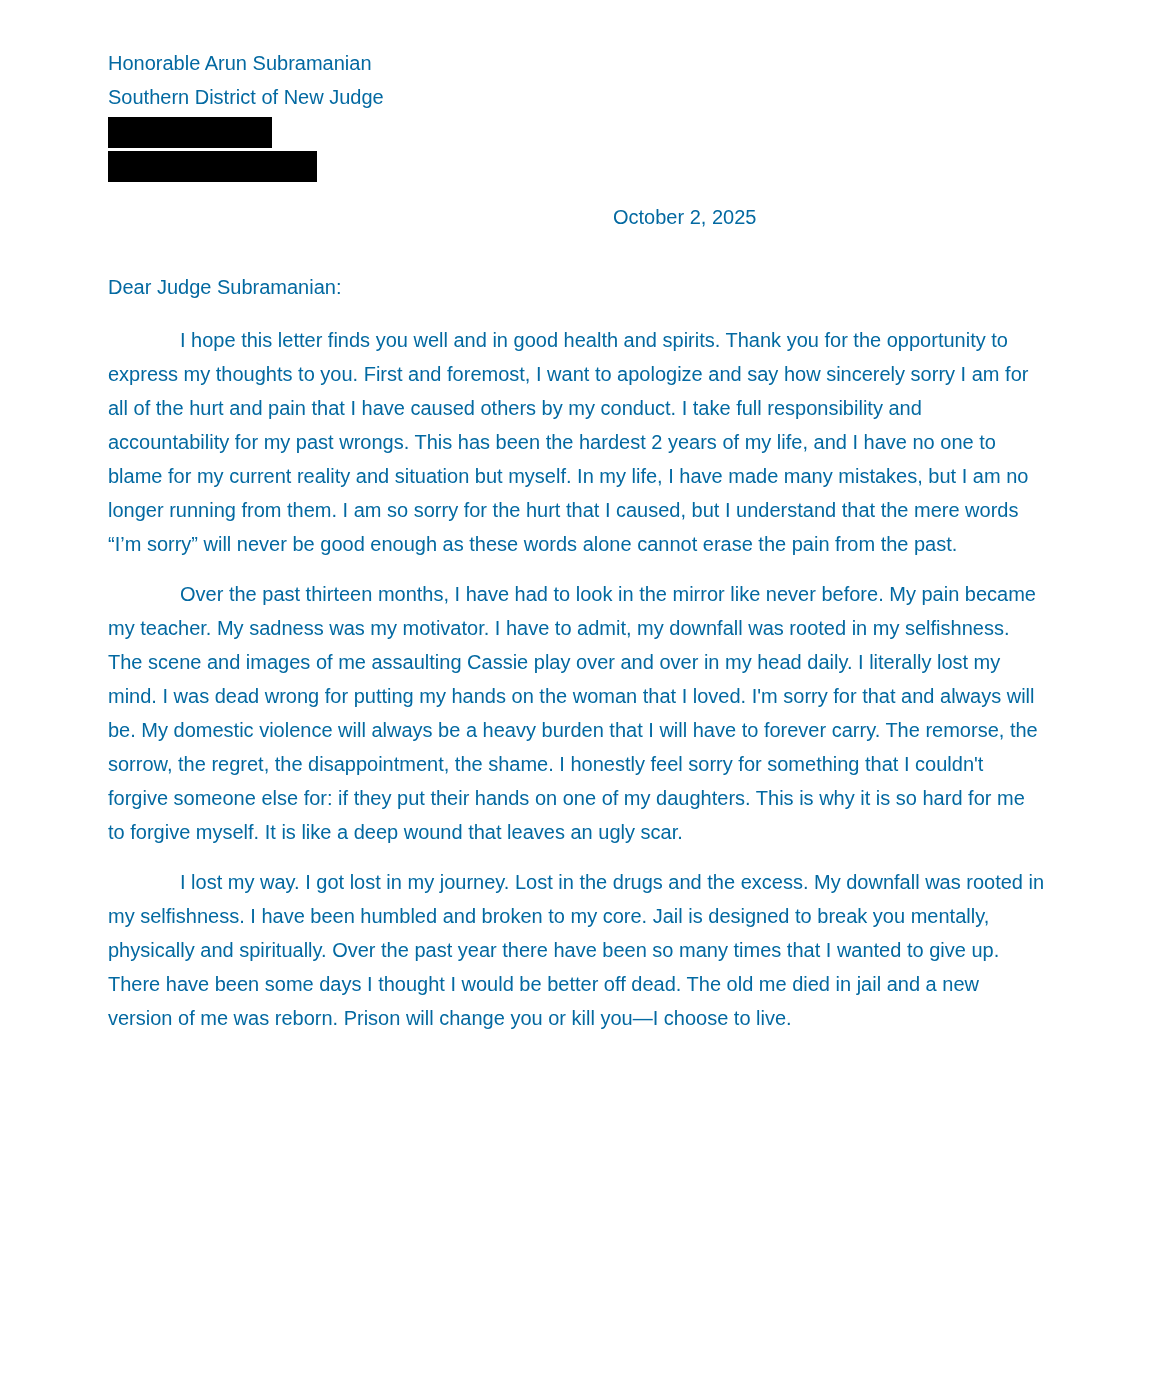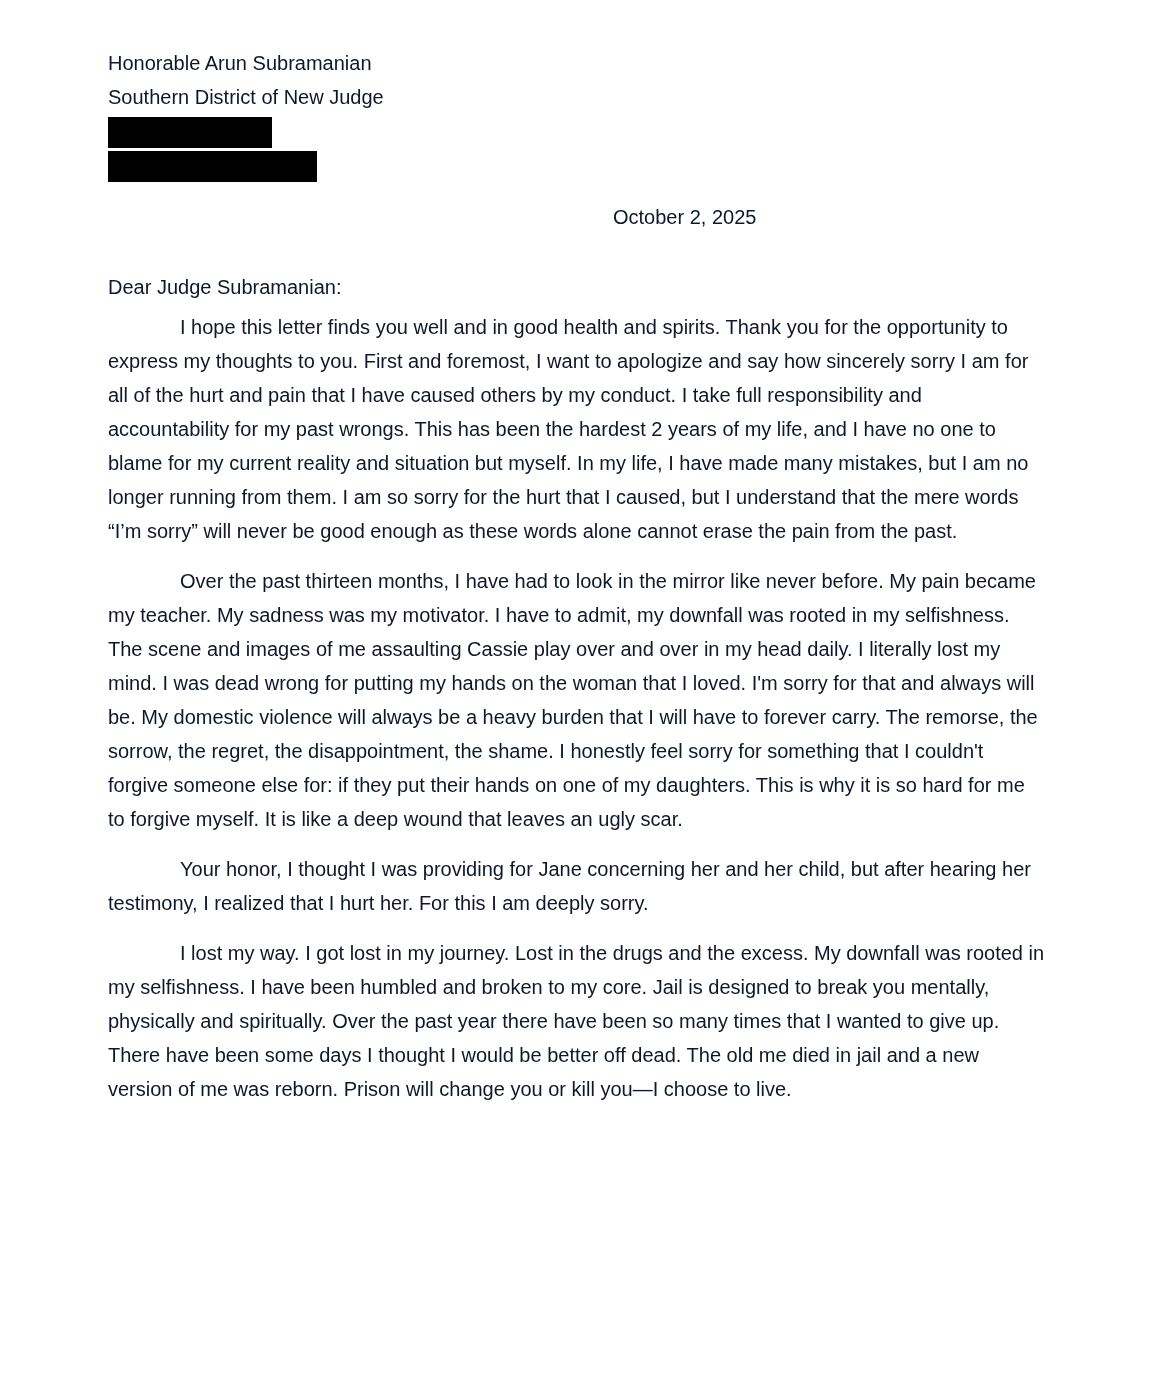--- a/index.html
+++ b/index.html
@@ -7,21 +7,21 @@
     padding: 0;
     background: #ffffff;
   }
   .page {
     position: relative;
     width: 1130px;
     height: 1378px;
     background: #ffffff;
     overflow: hidden;
     font-family: "Liberation Sans", sans-serif;
-    color: #0f172a;
+    color: #0369a1;
   }
   .content {
     position: absolute;
     left: 108px;
     top: 46px;
     width: 938px;
     font-size: 20px;
     line-height: 34px;
   }
   .recipient-line {
@@ -39,21 +39,21 @@
     width: 209px;
     margin-top: 3px;
   }
   .date-line {
     margin-top: 18px;
     padding-left: 505px;
     white-space: nowrap;
   }
   .salutation {
     margin-top: 36px;
-    margin-bottom: 6px;
+    margin-bottom: 19px;
   }
   .para {
     margin: 0 0 16px 0;
     text-indent: 72px;
     text-align: left;
   }
 </style>
 </head>
 <body>
 
@@ -68,18 +68,17 @@
     </div>
 
     <div class="date-line">October 2, 2025</div>
 
     <div class="salutation">Dear Judge Subramanian:</div>
 
     <p class="para">I hope this letter finds you well and in good health and spirits. Thank you for the opportunity to express my thoughts to you. First and foremost, I want to apologize and say how sincerely sorry I am for all of the hurt and pain that I have caused others by my conduct. I take full responsibility and accountability for my past wrongs. This has been the hardest 2 years of my life, and I have no one to blame for my current reality and situation but myself. In my life, I have made many mistakes, but I am no longer running from them. I am so sorry for the hurt that I caused, but I understand that the mere words “I’m sorry” will never be good enough as these words alone cannot erase the pain from the past.</p>
 
     <p class="para">Over the past thirteen months, I have had to look in the mirror like never before. My pain became my teacher. My sadness was my motivator. I have to admit, my downfall was rooted in my selfishness. The scene and images of me assaulting Cassie play over and over in my head daily. I literally lost my mind. I was dead wrong for putting my hands on the woman that I loved. I'm sorry for that and always will be. My domestic violence will always be a heavy burden that I will have to forever carry. The remorse, the sorrow, the regret, the disappointment, the shame. I honestly feel sorry for something that I couldn't forgive someone else for: if they put their hands on one of my daughters. This is why it is so hard for me to forgive myself. It is like a deep wound that leaves an ugly scar.</p>
 
-    <p class="para">Your honor, I thought I was providing for Jane concerning her and her child, but after hearing her testimony, I realized that I hurt her. For this I am deeply sorry.</p>
 
     <p class="para">I lost my way. I got lost in my journey. Lost in the drugs and the excess. My downfall was rooted in my selfishness. I have been humbled and broken to my core. Jail is designed to break you mentally, physically and spiritually. Over the past year there have been so many times that I wanted to give up. There have been some days I thought I would be better off dead. The old me died in jail and a new version of me was reborn. Prison will change you or kill you—I choose to live.</p>
 
   </div>
 </div>
 
 </body></html>

